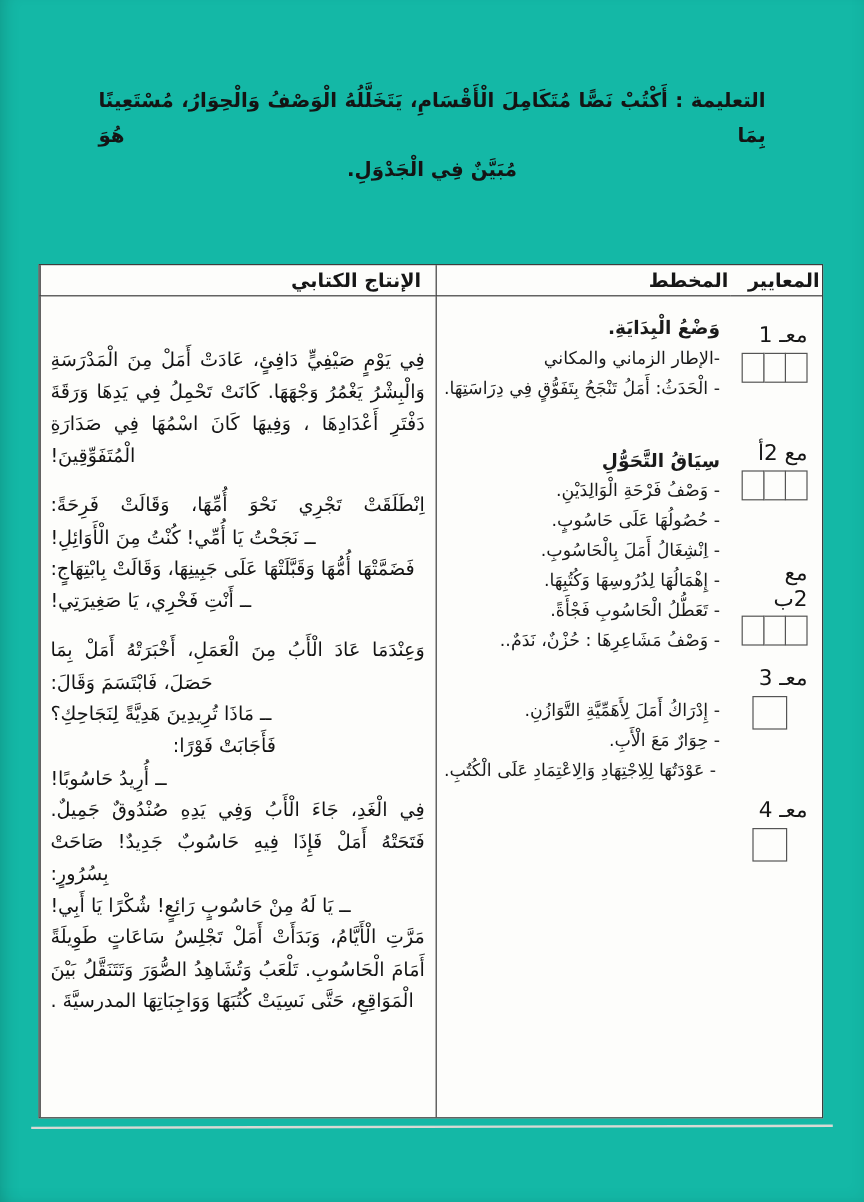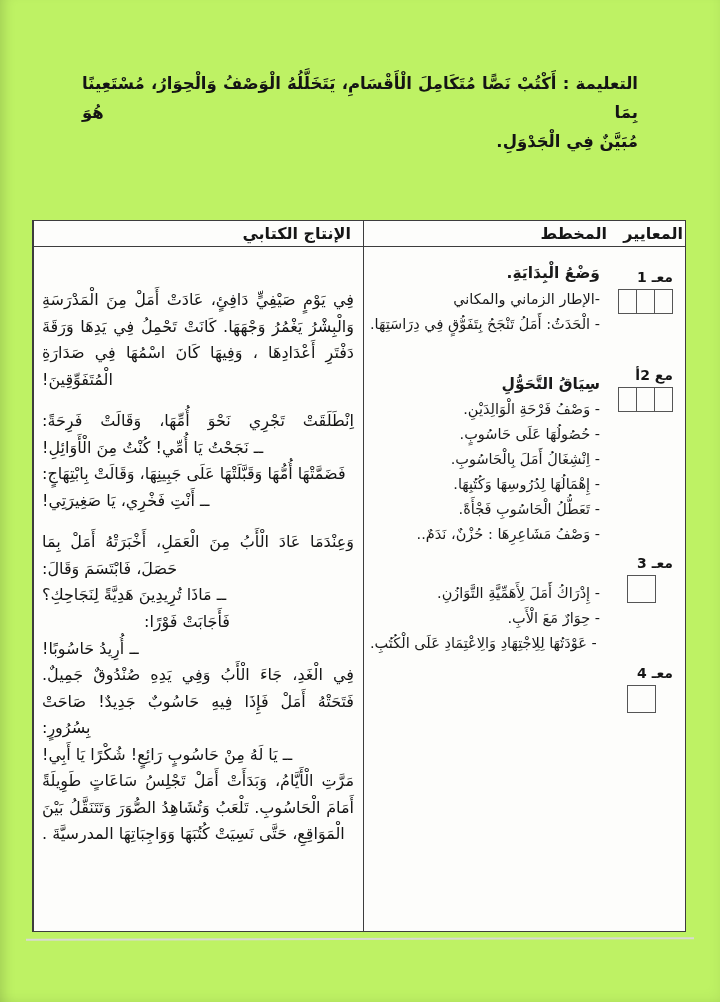--- a/index.html
+++ b/index.html
@@ -5,31 +5,31 @@
   html,body{margin:0;padding:0;}
   body{
     width:720px;height:1002px;
     background:#f4f4f1;
     font-family:"DejaVu Sans",sans-serif;
     color:#161616;
     overflow:hidden;
   }
   .page{
     position:relative;width:720px;height:1002px;
-    background:#bef264;
+    background:#14b8a6;
     box-shadow:inset 12px 0 14px -10px rgba(0,0,0,.18), inset -6px -8px 18px -12px rgba(0,0,0,.12);
   }
   
   .instruction{
     position:absolute;top:70px;right:82px;width:556px;
     direction:rtl;font-weight:bold;font-size:16.5px;line-height:1.75;
     color:#141414;letter-spacing:-0.2px;
   }
   .instruction .l1{text-align:justify;text-align-last:justify;}
-  .instruction .l2{text-align:right;}
+  .instruction .l2{text-align:center;}
   
   .tbl{
     position:absolute;left:32px;top:220px;width:654px;height:712px;
     direction:rtl;
     display:grid;
     grid-template-columns:76px 246px 1fr; 
     grid-template-rows:26px 1fr;
     border:1.6px solid #3d3d3d;
     background:#fdfdfb;
     box-sizing:border-box;
@@ -41,21 +41,21 @@
     font-weight:bold;font-size:16px;
     display:flex;align-items:center;
     padding:0 2px;white-space:nowrap;
   }
   .hdr-prod{justify-content:flex-start;padding-right:12px;}
   
   .crit-body{position:relative;}
   .crit-item{position:absolute;right:0;width:100%;}
   .crit-label{
     text-align:left;direction:rtl;
-    padding-left:11px;font-weight:bold;font-size:14px;line-height:1.2;
+    padding-left:11px;font-weight:normal;font-size:18px;line-height:1.2;
     text-align:right;padding-right:12px;
   }
   .strip{display:flex;flex-direction:row;justify-content:flex-start;margin-right:12px;margin-top:3px;}
   .strip .bx{width:17px;height:23px;border:1.1px solid #555;margin-left:-1.1px;background:#fdfdfb;}
   .single{width:27px;height:26px;border:1.2px solid #555;margin:3px 29px 0 0;background:#fdfdfb;}
   
   .plan-body{
     padding:13px 9px 0 6px;
     font-size:14.5px;line-height:1.72;color:#1a1a1a;
     direction:rtl;
@@ -110,20 +110,28 @@
 
       <div class="crit-item" style="top:120px;">
         <div class="crit-label">مع 2أ</div>
         <div class="strip">
           <div class="bx"></div>
           <div class="bx"></div>
           <div class="bx"></div>
         </div>
       </div>
 
+      <div class="crit-item" style="top:220px;">
+        <div class="crit-label">مع 2ب</div>
+        <div class="strip">
+          <div class="bx"></div>
+          <div class="bx"></div>
+          <div class="bx"></div>
+        </div>
+      </div>
 
       <div class="crit-item" style="top:308px;">
         <div class="crit-label">معـ 3</div>
         <div class="single"></div>
       </div>
 
       <div class="crit-item" style="top:418px;">
         <div class="crit-label">معـ 4</div>
         <div class="single"></div>
       </div>

